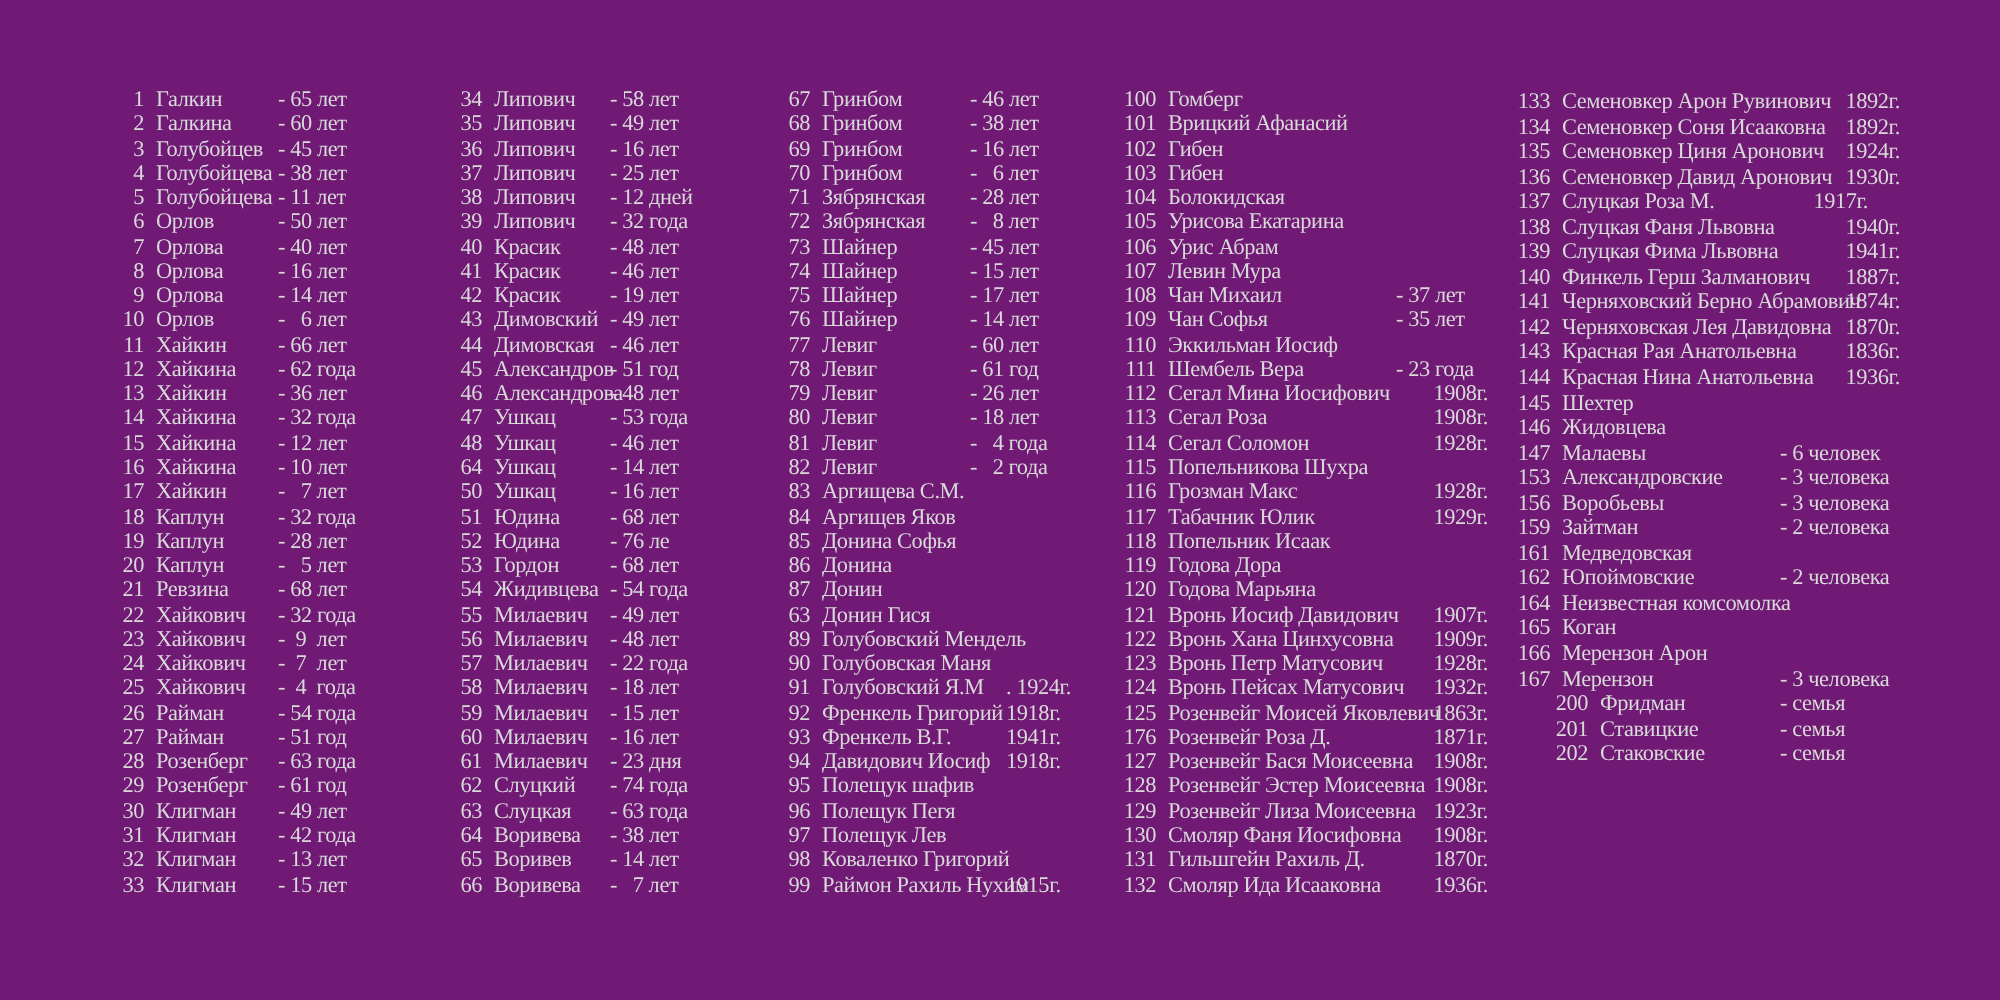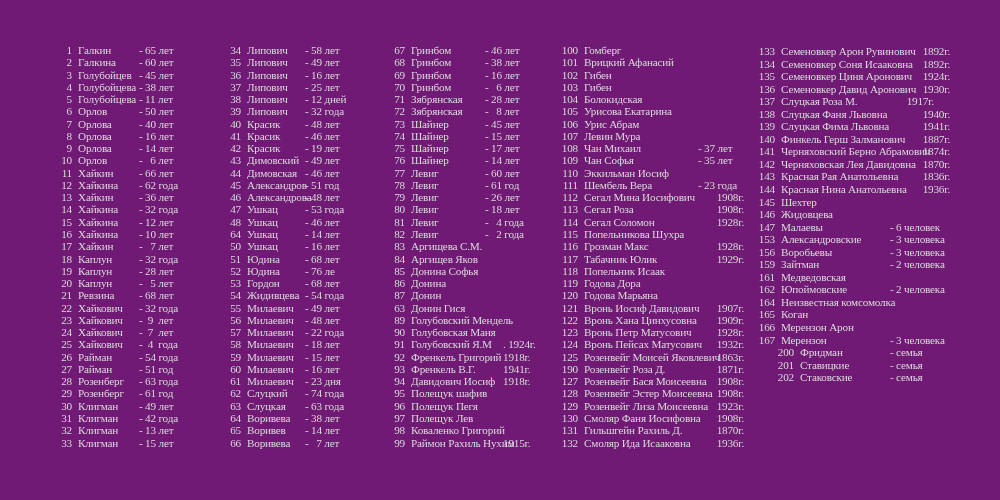--- a/index.html
+++ b/index.html
@@ -144,21 +144,21 @@
       <div class="row" style="height: 12.27px;"><span class="num" style="width: 20px;">116</span><span class="nm">Грозман Макс</span><span class="val right" style="right: 0px;">1928г.</span></div>
       <div class="row" style="height: 12.27px;"><span class="num" style="width: 20px;">117</span><span class="nm">Табачник Юлик</span><span class="val right" style="right: 0px;">1929г.</span></div>
       <div class="row" style="height: 12.27px;"><span class="num" style="width: 20px;">118</span><span class="nm">Попельник Исаак</span></div>
       <div class="row" style="height: 12.27px;"><span class="num" style="width: 20px;">119</span><span class="nm">Годова Дора</span></div>
       <div class="row" style="height: 12.27px;"><span class="num" style="width: 20px;">120</span><span class="nm">Годова Марьяна</span></div>
       <div class="row" style="height: 12.27px;"><span class="num" style="width: 20px;">121</span><span class="nm">Вронь Иосиф Давидович</span><span class="val right" style="right: 0px;">1907г.</span></div>
       <div class="row" style="height: 12.27px;"><span class="num" style="width: 20px;">122</span><span class="nm">Вронь Хана Цинхусовна</span><span class="val right" style="right: 0px;">1909г.</span></div>
       <div class="row" style="height: 12.27px;"><span class="num" style="width: 20px;">123</span><span class="nm">Вронь Петр Матусович</span><span class="val right" style="right: 0px;">1928г.</span></div>
       <div class="row" style="height: 12.27px;"><span class="num" style="width: 20px;">124</span><span class="nm">Вронь Пейсах Матусович</span><span class="val right" style="right: 0px;">1932г.</span></div>
       <div class="row" style="height: 12.27px;"><span class="num" style="width: 20px;">125</span><span class="nm">Розенвейг Моисей Яковлевич</span><span class="val right" style="right: 0px;">1863г.</span></div>
-      <div class="row" style="height: 12.27px;"><span class="num" style="width: 20px;">190</span><span class="nm">Розенвейг Роза Д.</span><span class="val right" style="right: 0px;">1871г.</span></div>
+      <div class="row" style="height: 12.27px;"><span class="num" style="width: 20px;">176</span><span class="nm">Розенвейг Роза Д.</span><span class="val right" style="right: 0px;">1871г.</span></div>
       <div class="row" style="height: 12.27px;"><span class="num" style="width: 20px;">127</span><span class="nm">Розенвейг Бася Моисеевна</span><span class="val right" style="right: 0px;">1908г.</span></div>
       <div class="row" style="height: 12.27px;"><span class="num" style="width: 20px;">128</span><span class="nm">Розенвейг Эстер Моисеевна</span><span class="val right" style="right: 0px;">1908г.</span></div>
       <div class="row" style="height: 12.27px;"><span class="num" style="width: 20px;">129</span><span class="nm">Розенвейг Лиза Моисеевна</span><span class="val right" style="right: 0px;">1923г.</span></div>
       <div class="row" style="height: 12.27px;"><span class="num" style="width: 20px;">130</span><span class="nm">Смоляр Фаня Иосифовна</span><span class="val right" style="right: 0px;">1908г.</span></div>
       <div class="row" style="height: 12.27px;"><span class="num" style="width: 20px;">131</span><span class="nm">Гильшгейн Рахиль Д.</span><span class="val right" style="right: 0px;">1870г.</span></div>
       <div class="row" style="height: 12.27px;"><span class="num" style="width: 20px;">132</span><span class="nm">Смоляр Ида Исааковна</span><span class="val right" style="right: 0px;">1936г.</span></div>
     </div>
   <div class="col" style="left: 755px; top: 45px; width: 195px;">
       <div class="row" style="height: 12.55px;"><span class="num" style="width: 20px;">133</span><span class="nm">Семеновкер Арон Рувинович</span><span class="val right" style="right: 0px;">1892г.</span></div>
       <div class="row" style="height: 12.55px;"><span class="num" style="width: 20px;">134</span><span class="nm">Семеновкер Соня Исааковна</span><span class="val right" style="right: 0px;">1892г.</span></div>

